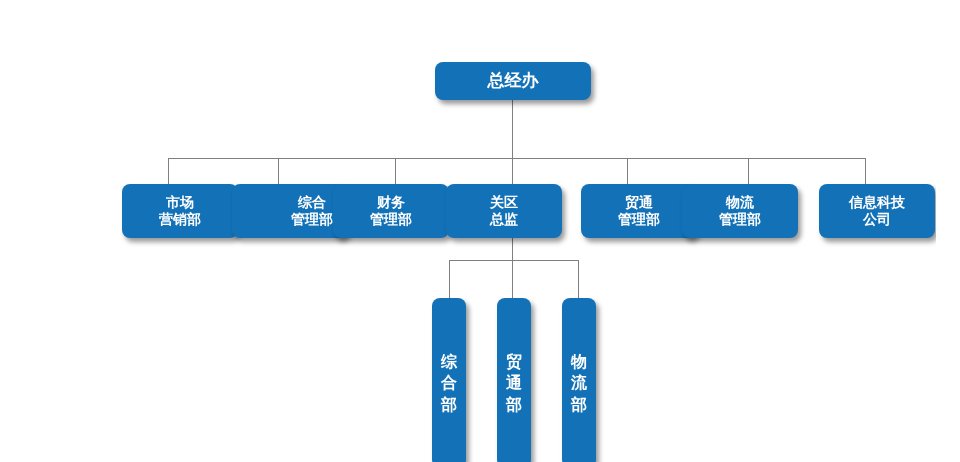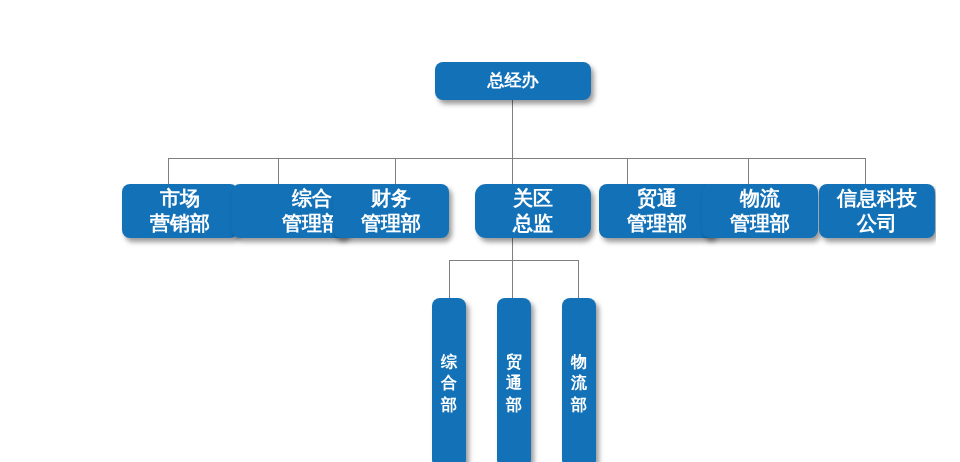--- a/index.html
+++ b/index.html
@@ -29,28 +29,28 @@
     box-shadow: 3px 4px 5px rgba(0,0,0,0.40);
   }
   .node-root {
     left: 387px; top: 14px;
     width: 156px; height: 38px;
     font-size: 17px;
   }
   .node-dept {
     top: 136px;
     width: 116px; height: 54px;
-    font-size: 20px;
+    font-size: 14px;
   }
   .dept-0 { left: 74px; }
   .dept-1 { left: 184px; padding-left: 44px; }
   .dept-2 { left: 285px; }
-  .dept-3 { left: 427px; border-radius: 11px; }
-  .dept-4 { left: 551px; }
-  .dept-5 { left: 654px; }
+  .dept-3 { left: 398px; }
+  .dept-4 { left: 533px; }
+  .dept-5 { left: 634px; }
   .dept-6 { left: 771px; }
   .node-sub {
     top: 250px;
     width: 34px; height: 170px;
     font-size: 16px;
     line-height: 1.35;
   }
   .sub-0 { left: 384px; }
   .sub-1 { left: 449px; }
   .sub-2 { left: 514px; }

